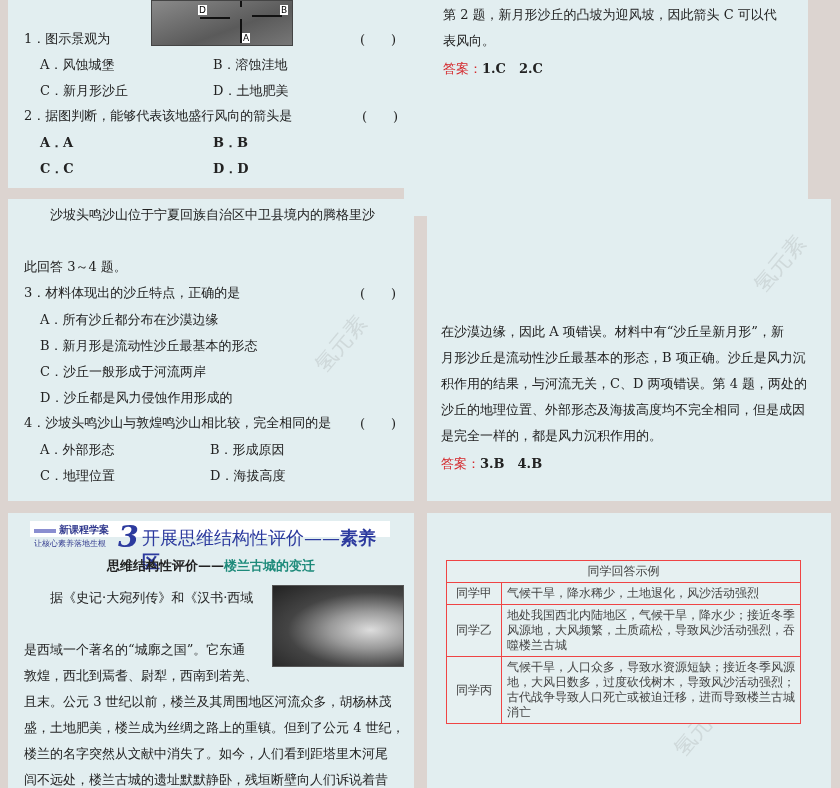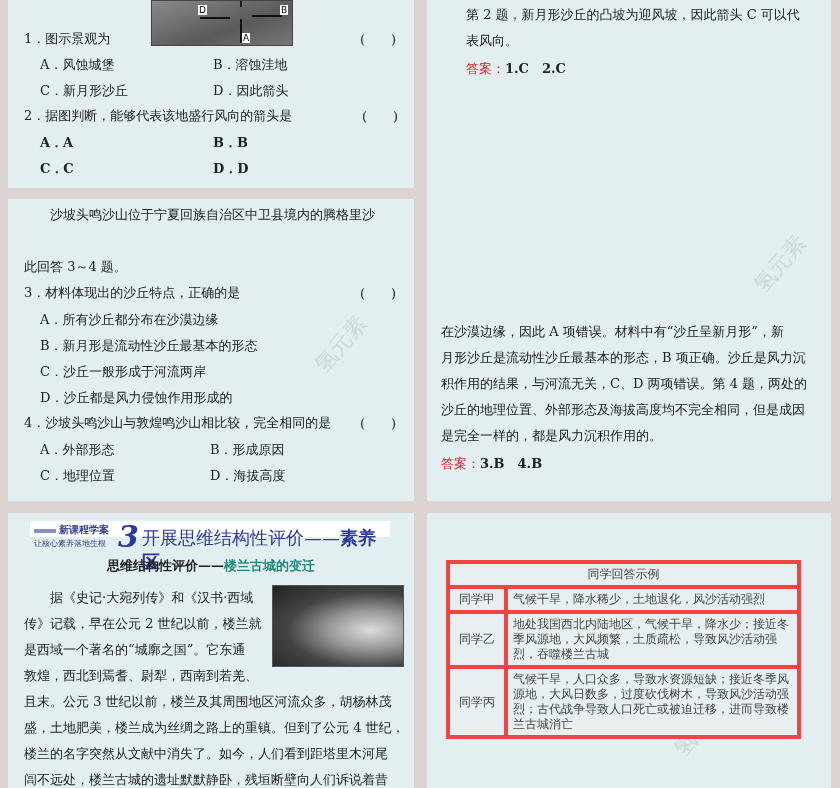--- a/index.html
+++ b/index.html
@@ -1,20 +1,20 @@
 <!DOCTYPE html>
 <html><head>
 <meta charset="utf-8">
 <style>
   html, body { margin:0; padding:0; }
   body { width:840px; height:788px; background:#dcd4d0; position:relative; overflow:hidden;
          font-family:"DejaVu Serif","Liberation Serif",serif; color:#222; }
   .panel { position:absolute; background:#e2eef0; overflow:hidden; }
   #p1 { left:8px; top:0; width:406px; height:188px; }
-  #p2 { left:427px; top:0; width:404px; height:216px; }
+  #p2 { left:404px; top:0; width:404px; height:216px; }
   #p3 { left:8px; top:199px; width:406px; height:302px; }
   #p4 { left:427px; top:199px; width:404px; height:302px; }
   #p5 { left:8px; top:513px; width:406px; height:275px; }
   #p6 { left:427px; top:513px; width:404px; height:275px; }
   .line { position:absolute; font-size:13px; line-height:16px; white-space:nowrap; }
   .bold { font-weight:bold; }
   .red { color:#d4262a; font-weight:normal; }
   .paren { position:absolute; font-size:13px; }
   .opt { position:absolute; font-size:13px; }
   .fig1 { position:absolute; left:143px; top:0; width:140px; height:44px;
@@ -29,21 +29,21 @@
   .banner .small2 { position:absolute; left:4px; top:17px; font-size:8px; color:#333b8f; }
   .banner .num { position:absolute; left:88px; top:-2px; font-size:30px; font-style:italic; font-weight:bold; color:#2c3a9e; font-family:"DejaVu Serif",serif; }
   .banner .title { position:absolute; left:112px; top:5px; font-size:18px; color:#2c3a9e; font-family:"DejaVu Sans",sans-serif; }
   .banner .title b { font-weight:bold; }
   .subtitle { position:absolute; left:0; width:406px; top:44px; text-align:center; font-size:13px; font-weight:bold; }
   .subtitle .teal { color:#1d8a7a; }
   .photo { position:absolute; left:264px; top:72px; width:130px; height:80px;
            background:radial-gradient(ellipse at 75% 55%, #ddd 0%, #999 30%, #444 60%, #222 100%); border:1px solid #555; }
   table.ans { position:absolute; left:19px; top:47px; width:355px; border-collapse:collapse;
               font-family:"DejaVu Sans",sans-serif; font-size:12px; color:#444; background:#e6f0f1; }
-  table.ans td { border:4px solid #ef4444; padding:3px 5px; line-height:15px; vertical-align:middle; }
+  table.ans td { border:1px solid #ef4444; padding:3px 5px; line-height:15px; vertical-align:middle; }
   table.ans td.head { text-align:center; }
   table.ans td.name { width:44px; text-align:center; white-space:nowrap; }
 </style>
 </head>
 <body>
 
 <div class="panel" id="p1">
   <div class="fig1">
     <span class="lbl" style="left:46px;top:4px;">D</span>
     <span class="lbl" style="left:128px;top:4px;">B</span>
@@ -51,21 +51,21 @@
     <div class="arr" style="left:48px;top:16px;width:30px;height:2px;"></div>
     <div class="arr" style="left:100px;top:14px;width:30px;height:2px;"></div>
     <div class="arr" style="left:88px;top:18px;width:2px;height:24px;"></div>
     <div class="arr" style="left:88px;top:0;width:2px;height:6px;"></div>
   </div>
   <div class="line" style="left:16px;top:31px;">1．图示景观为</div>
   <div class="paren" style="left:352px;top:31px;">(　　)</div>
   <div class="opt" style="left:32px;top:56px;">A．风蚀城堡</div>
   <div class="opt" style="left:205px;top:56px;">B．溶蚀洼地</div>
   <div class="opt" style="left:32px;top:82px;">C．新月形沙丘</div>
-  <div class="opt" style="left:205px;top:82px;">D．因此箭头</div>
+  <div class="opt" style="left:205px;top:82px;">D．土地肥美</div>
   <div class="line" style="left:16px;top:108px;">2．据图判断，能够代表该地盛行风向的箭头是</div>
   <div class="paren" style="left:354px;top:108px;">(　　)</div>
   <div class="opt bold" style="left:32px;top:134px;">A．A</div>
   <div class="opt bold" style="left:205px;top:134px;">B．B</div>
   <div class="opt bold" style="left:32px;top:160px;">C．C</div>
   <div class="opt bold" style="left:205px;top:160px;">D．D</div>
 </div>
 
 <div class="panel" id="p2">
   <div class="line" style="left:39px;top:7px;">第 2 题，新月形沙丘的凸坡为迎风坡，因此箭头 C 可以代</div>
@@ -108,21 +108,20 @@
 <div class="panel" id="p5">
   <div class="banner">
     <div class="small1"><span class="bar"></span><span>新课程学案</span></div>
     <div class="small2">让核心素养落地生根</div>
     <div class="num">3</div>
     <div class="title"><span>开展思维结构性评价——</span><b>素养区</b></div>
   </div>
   <div class="subtitle"><span>思维结构性评价——</span><span class="teal">楼兰古城的变迁</span></div>
   <div class="photo"></div>
   <div class="line" style="left:16px;top:77px;">　　据《史记·大宛列传》和《汉书·西域</div>
-  <div class="line" style="left:16px;top:103px;">传》记载，早在公元 2 世纪以前，楼兰就</div>
   <div class="line" style="left:16px;top:129px;">是西域一个著名的“城廓之国”。它东通</div>
   <div class="line" style="left:16px;top:155px;">敦煌，西北到焉耆、尉犁，西南到若羌、</div>
   <div class="line" style="left:16px;top:181px;">且末。公元 3 世纪以前，楼兰及其周围地区河流众多，胡杨林茂</div>
   <div class="line" style="left:16px;top:207px;">盛，土地肥美，楼兰成为丝绸之路上的重镇。但到了公元 4 世纪，</div>
   <div class="line" style="left:16px;top:233px;">楼兰的名字突然从文献中消失了。如今，人们看到距塔里木河尾</div>
   <div class="line" style="left:16px;top:259px;">闾不远处，楼兰古城的遗址默默静卧，残垣断壁向人们诉说着昔</div>
 </div>
 
 <div class="panel" id="p6">
   <div class="watermark" style="left:240px;top:200px;">氢元素</div>

